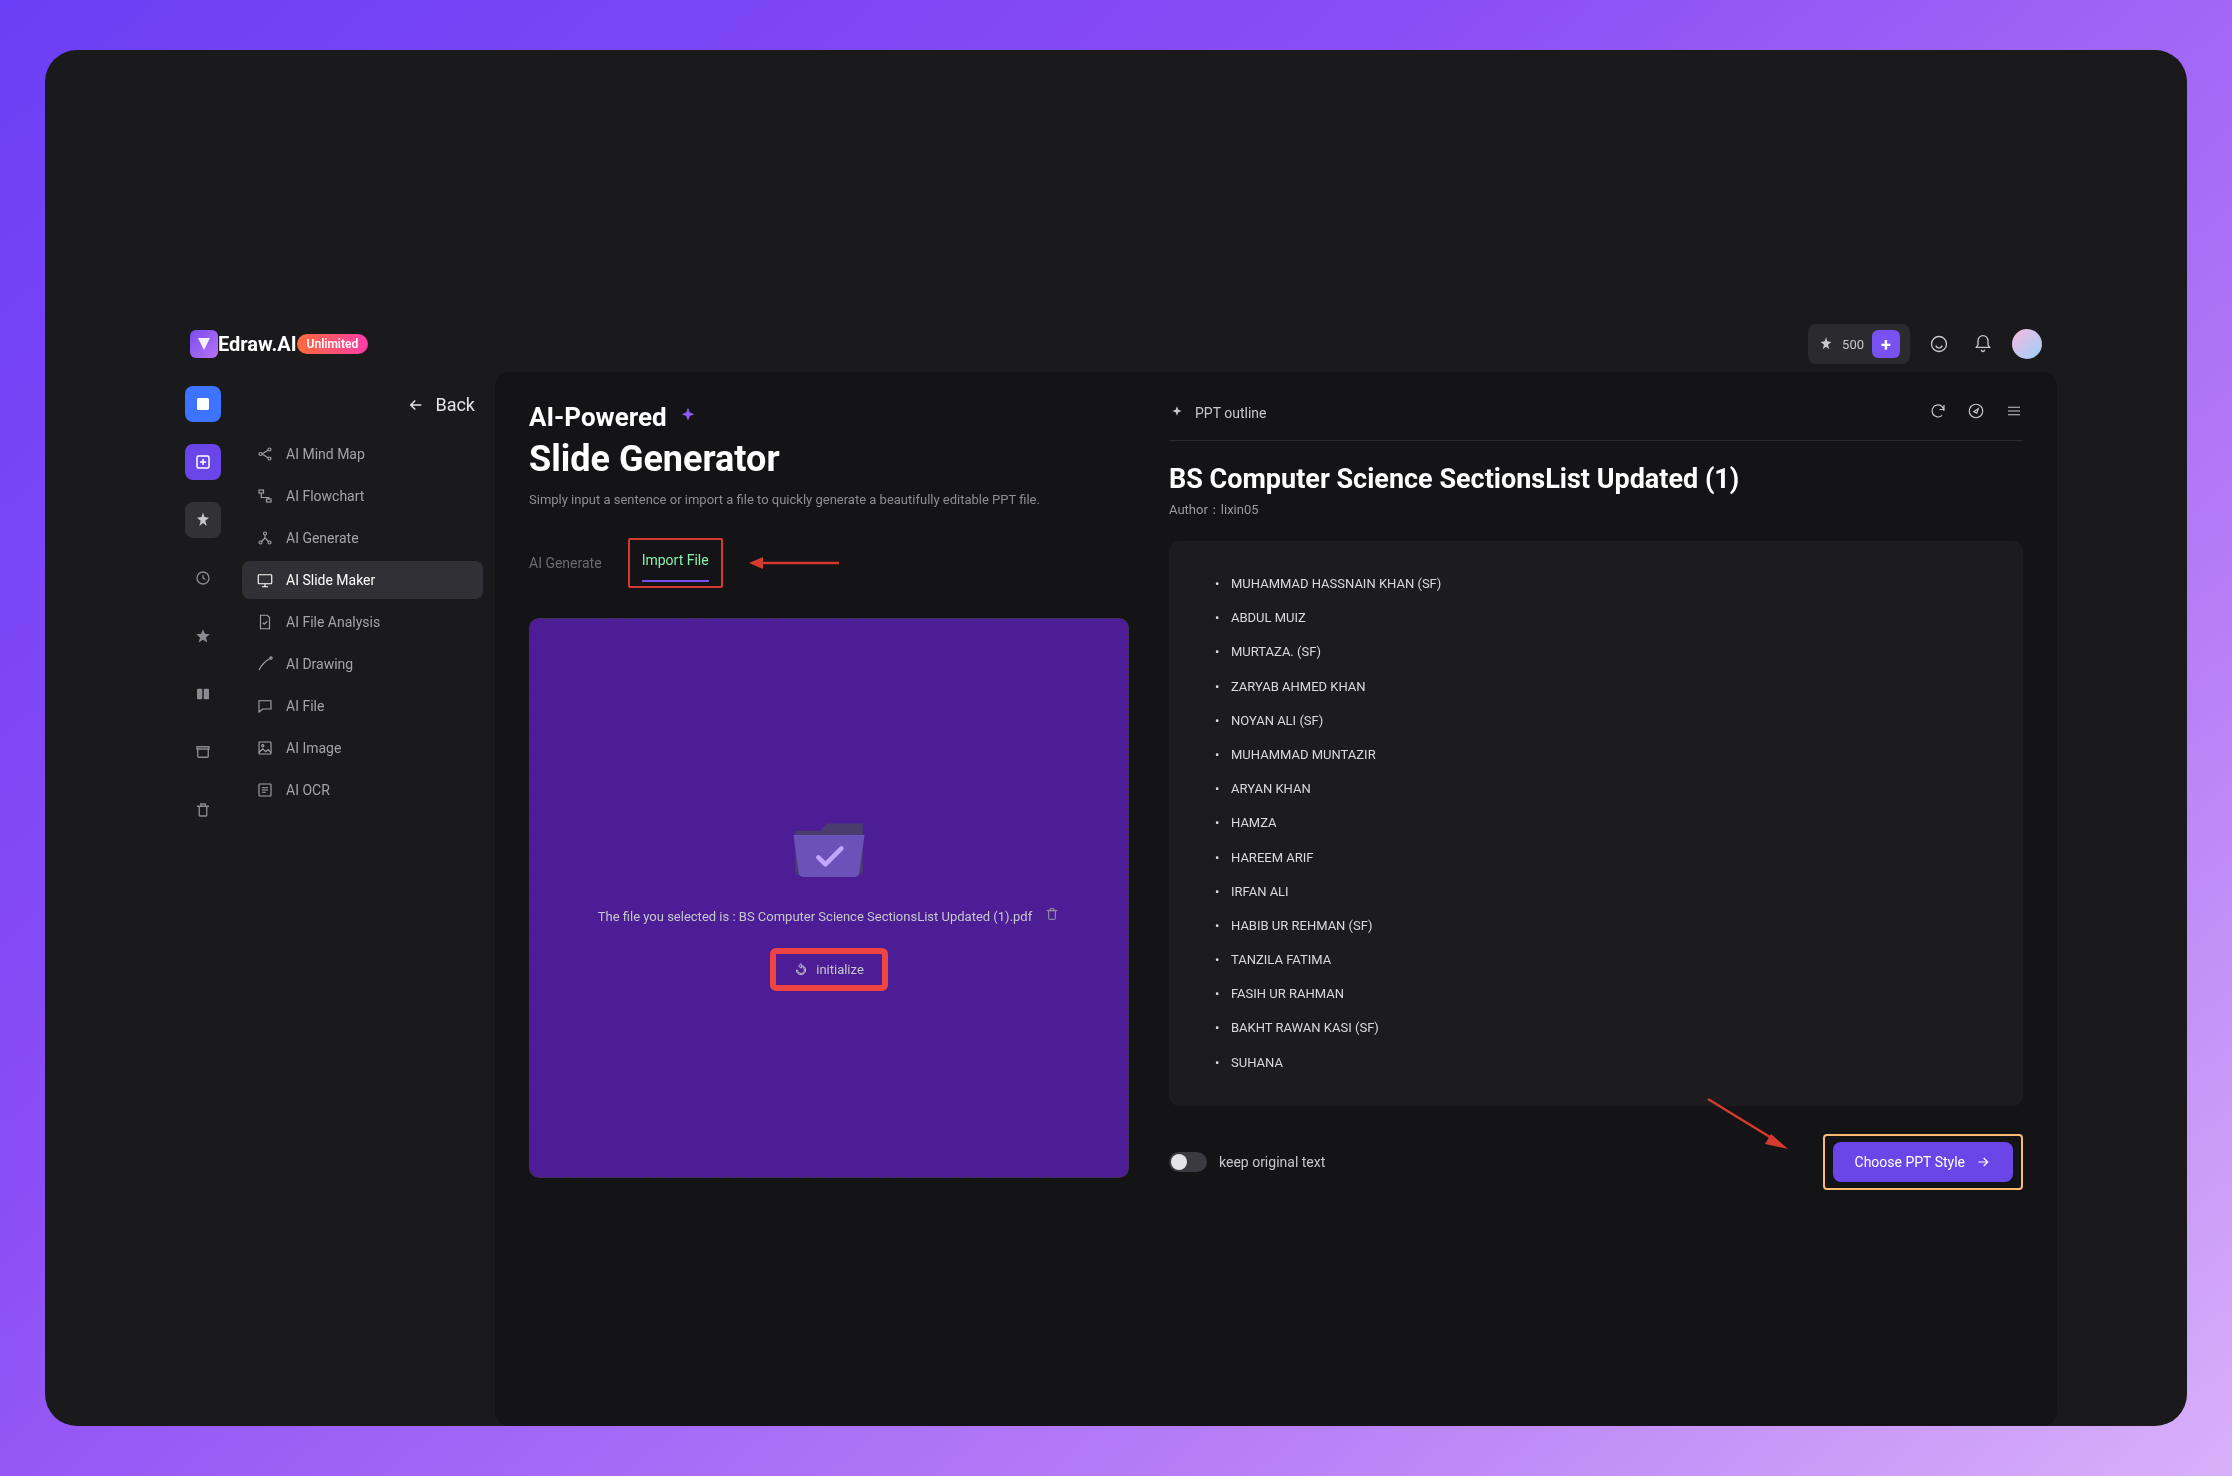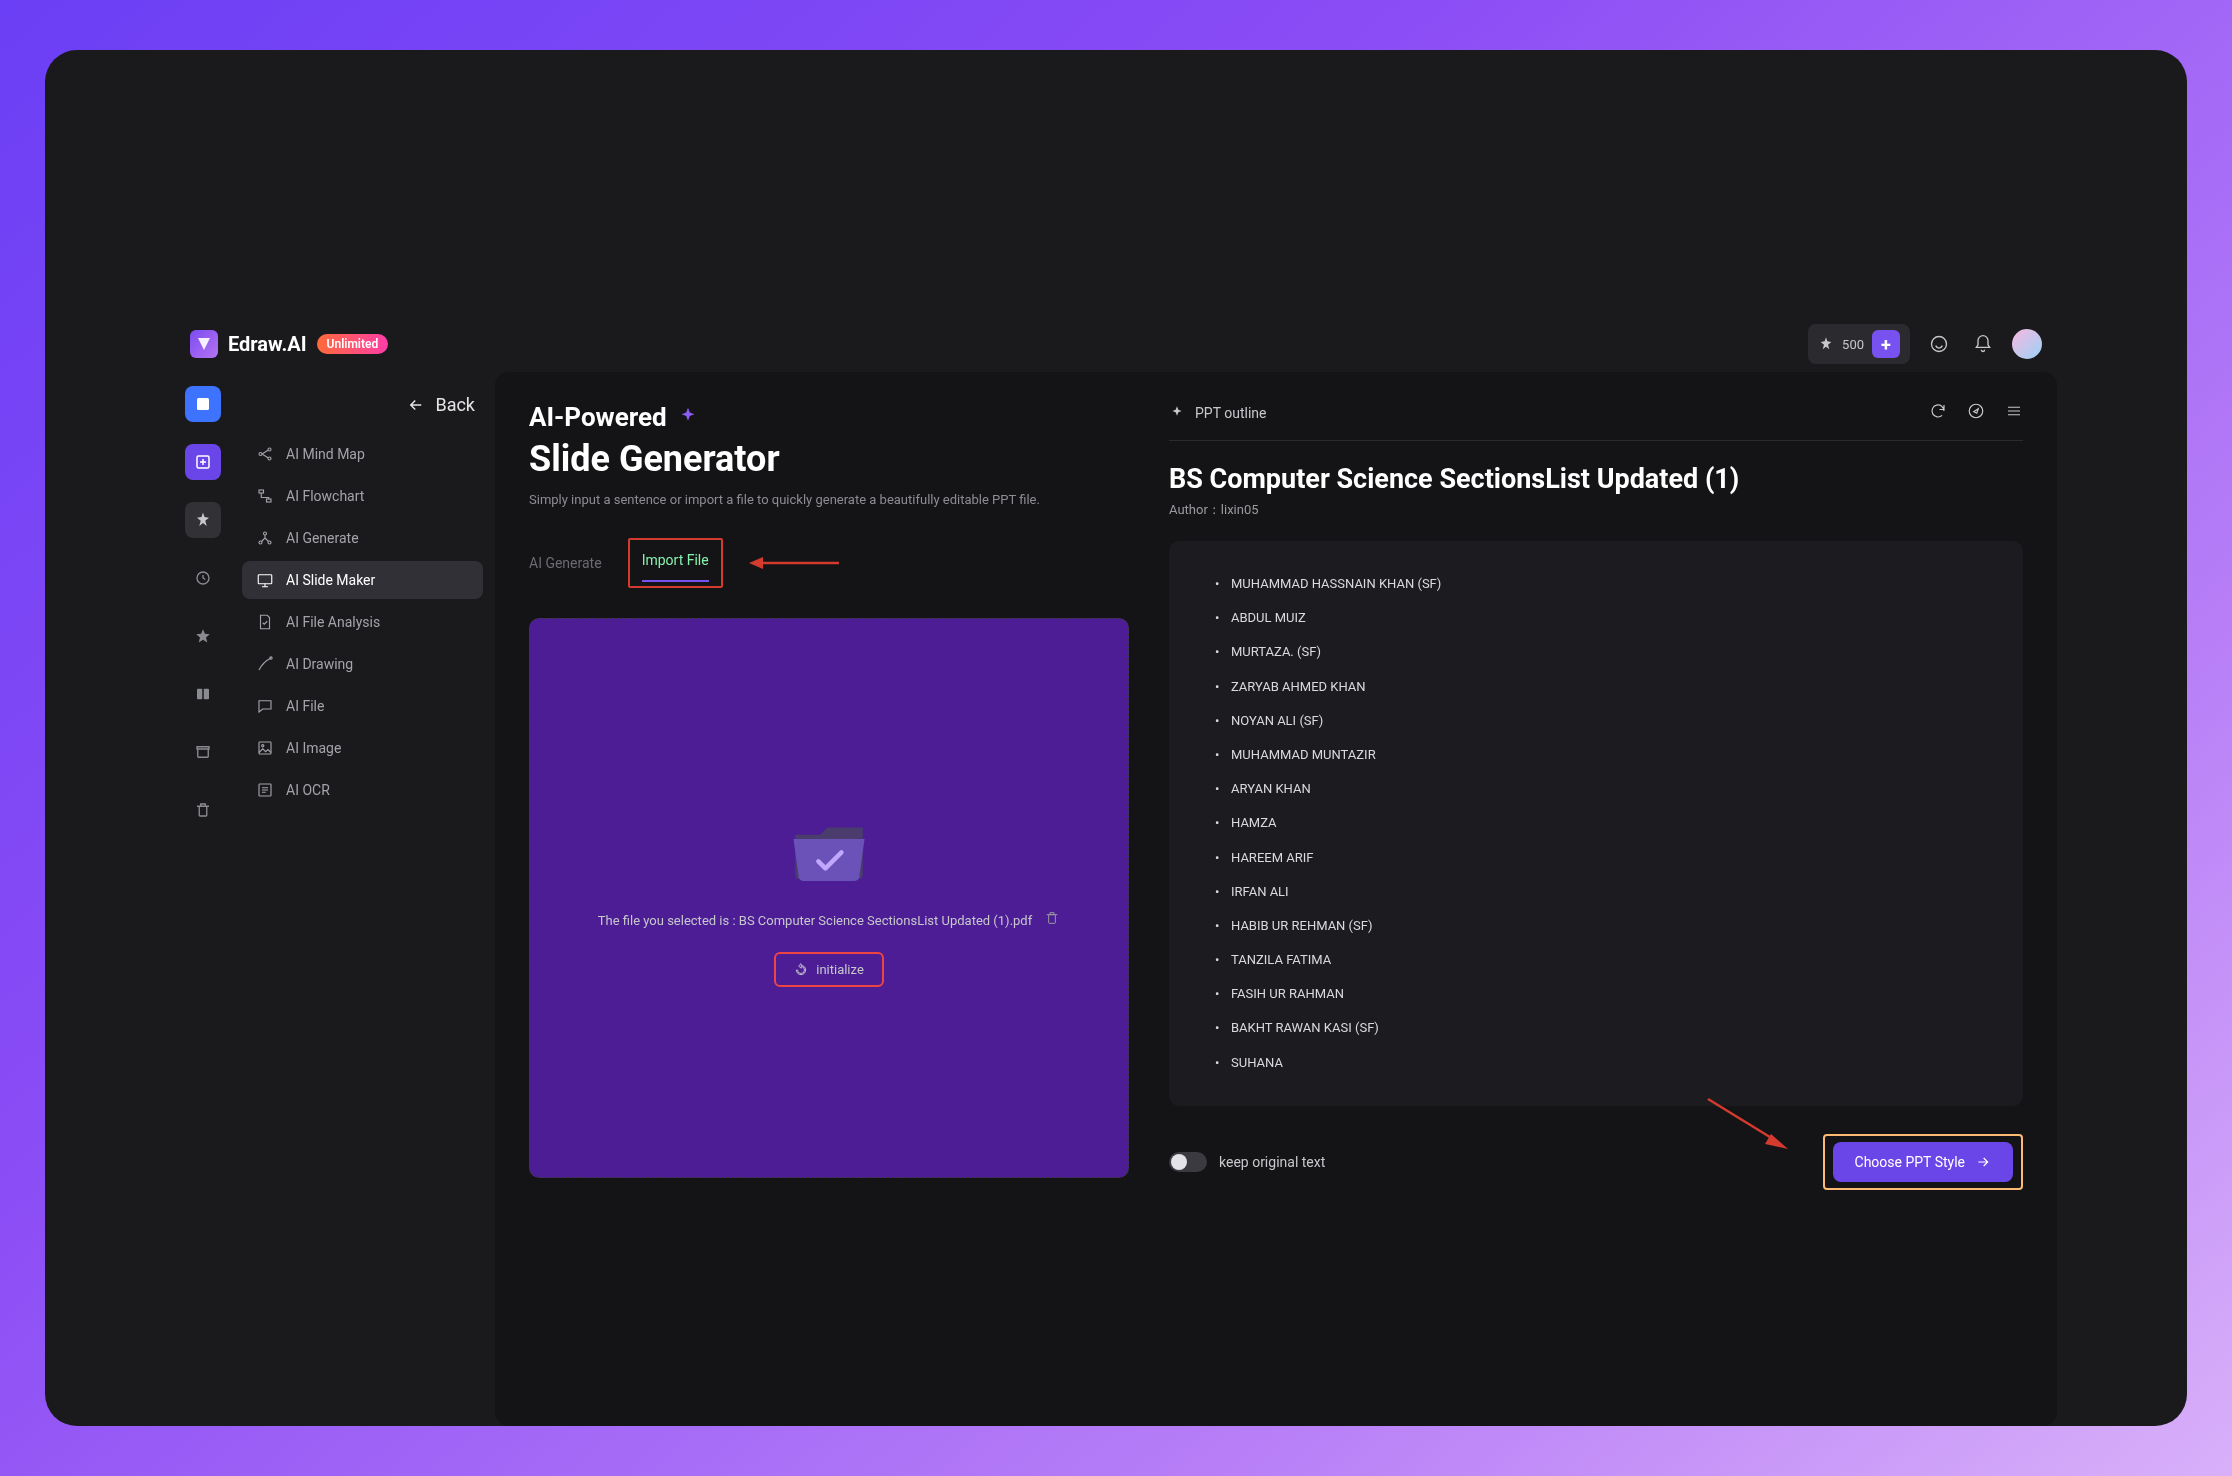--- a/index.html
+++ b/index.html
@@ -1,21 +1,21 @@
 <!DOCTYPE html>
 <html><head>
 <meta charset="utf-8">
 <style>
 * { margin: 0; padding: 0; box-sizing: border-box; font-family: -apple-system, BlinkMacSystemFont, "Segoe UI", Roboto, Arial, sans-serif; }
 body { background: linear-gradient(140deg, #6b3ff5 0%, #8a4cf5 35%, #b87ff7 75%, #d8b0f9 100%); width: 2232px; height: 1476px; overflow: hidden; padding: 50px 45px; }
 .app-window { background: #1a1a1d; border-radius: 32px; width: 100%; height: 100%; position: relative; overflow: hidden; padding: 222px 130px 0 130px; }
 
 
 .topbar { position: absolute; top: 268px; left: 145px; right: 145px; height: 52px; display: flex; align-items: center; justify-content: space-between; }
-.brand { display: flex; align-items: center; gap: 10px; }
+.brand { display: flex; align-items: center; }
 .brand-logo { width: 28px; height: 28px; background: linear-gradient(135deg,#7b4cf0,#b573f3); border-radius: 6px; display:flex; align-items:center; justify-content:center; }
 .brand-logo svg { width:18px; height:18px; }
 .brand-name { color:#fff; font-weight:700; font-size:20px; }
 .brand-badge { background: linear-gradient(90deg,#ff6a3a,#ff3da8); color:#fff; font-size:12px; padding:3px 10px; border-radius:12px; font-weight:600; }
 .topbar-right { display:flex; align-items:center; gap:14px; }
 .credits-pill { background:#2a2a2f; border-radius:8px; padding:6px 10px; display:flex; align-items:center; gap:8px; color:#c7c7cc; font-size:13px; }
 .credits-pill svg { width:16px; height:16px; fill:#c7c7cc; }
 .plus-btn { width:28px; height:28px; background:#7752f0; border-radius:6px; display:flex; align-items:center; justify-content:center; color:#fff; font-size:18px; font-weight:700; }
 .icon-btn { width:30px; height:30px; display:flex; align-items:center; justify-content:center; color:#c7c7cc; }
 .icon-btn svg { width:20px; height:20px; fill:none; stroke:#c7c7cc; stroke-width:1.6; }
@@ -55,21 +55,21 @@
 .red-arrow { width:90px; height:18px; }
 .red-arrow line { stroke:#d43a2e; stroke-width:2.5; }
 .red-arrow polygon { fill:#d43a2e; }
 
 .dropzone { margin-top:30px; border:1px dashed #3a3a40; background:#4c1d95; border-radius:10px; height:560px; display:flex; flex-direction:column; align-items:center; justify-content:center; gap:22px; padding:20px; }
 .folder-icon { width:90px; height:80px; display:flex; align-items:center; justify-content:center; }
 .folder-icon svg { width:100%; height:100%; }
 .file-row { display:flex; align-items:center; gap:12px; }
 .file-text { color:#c7c7cc; font-size:13px; }
 .trash-icon svg { width:16px; height:16px; stroke:#9a9aa0; fill:none; stroke-width:1.5; }
-.init-btn { border:2px solid #ef4444; border-radius:6px; padding:8px 18px; color:#c7c7cc; font-size:13px; display:flex; align-items:center; gap:8px; background:transparent; }
+.init-btn { border:6px solid #ef4444; border-radius:6px; padding:8px 18px; color:#c7c7cc; font-size:13px; display:flex; align-items:center; gap:8px; background:transparent; }
 .init-btn svg { width:14px; height:14px; stroke:#c7c7cc; fill:none; stroke-width:1.6; }
 
 
 .right-pane { flex:1; display:flex; flex-direction:column; }
 .outline-header { display:flex; align-items:center; justify-content:space-between; border-bottom:1px solid #2a2a2f; padding-bottom:16px; }
 .outline-left { display:flex; align-items:center; gap:10px; color:#c7c7cc; font-size:14px; }
 .outline-left svg { width:16px; height:16px; }
 .outline-right { display:flex; align-items:center; gap:20px; }
 .outline-right svg { width:18px; height:18px; stroke:#c7c7cc; fill:none; stroke-width:1.6; }
 

